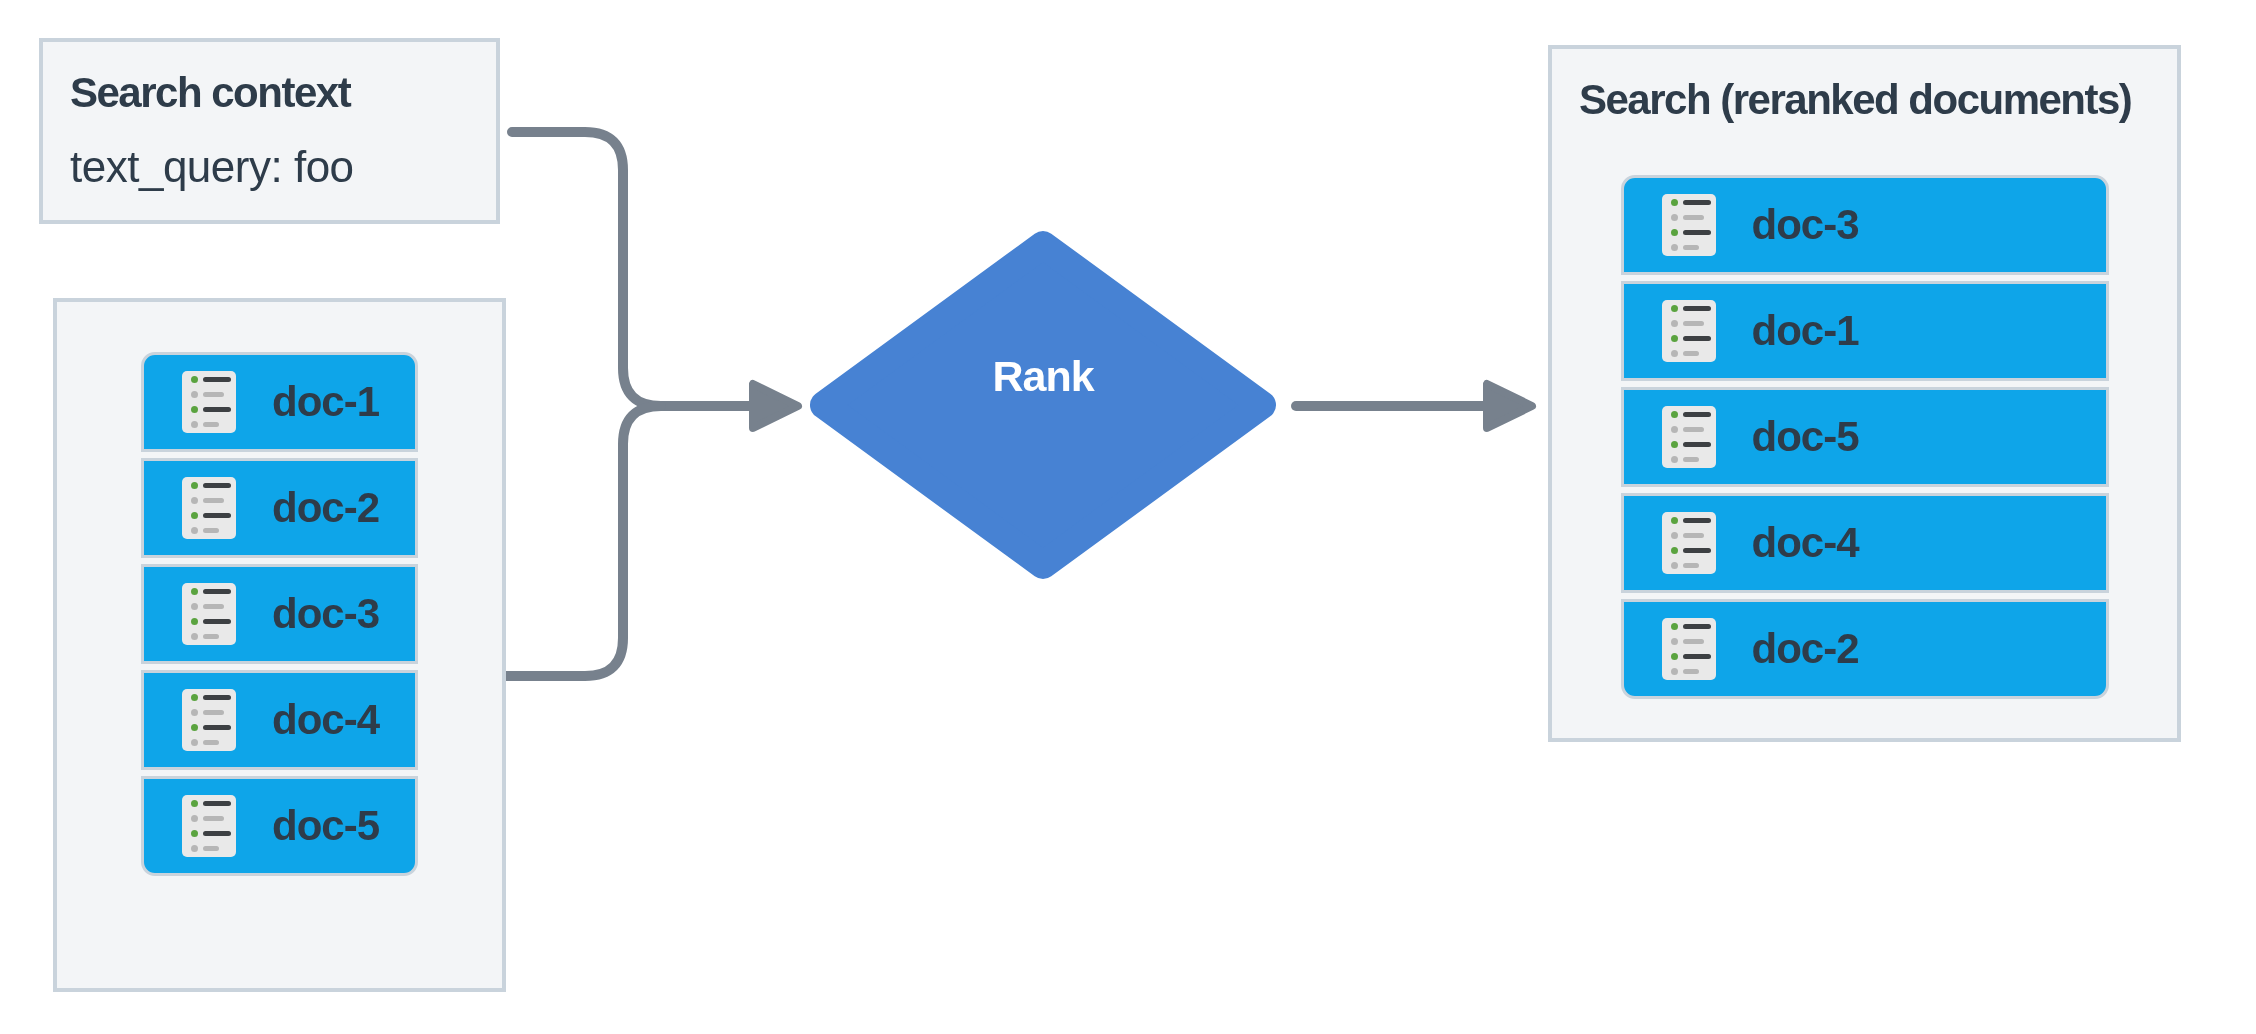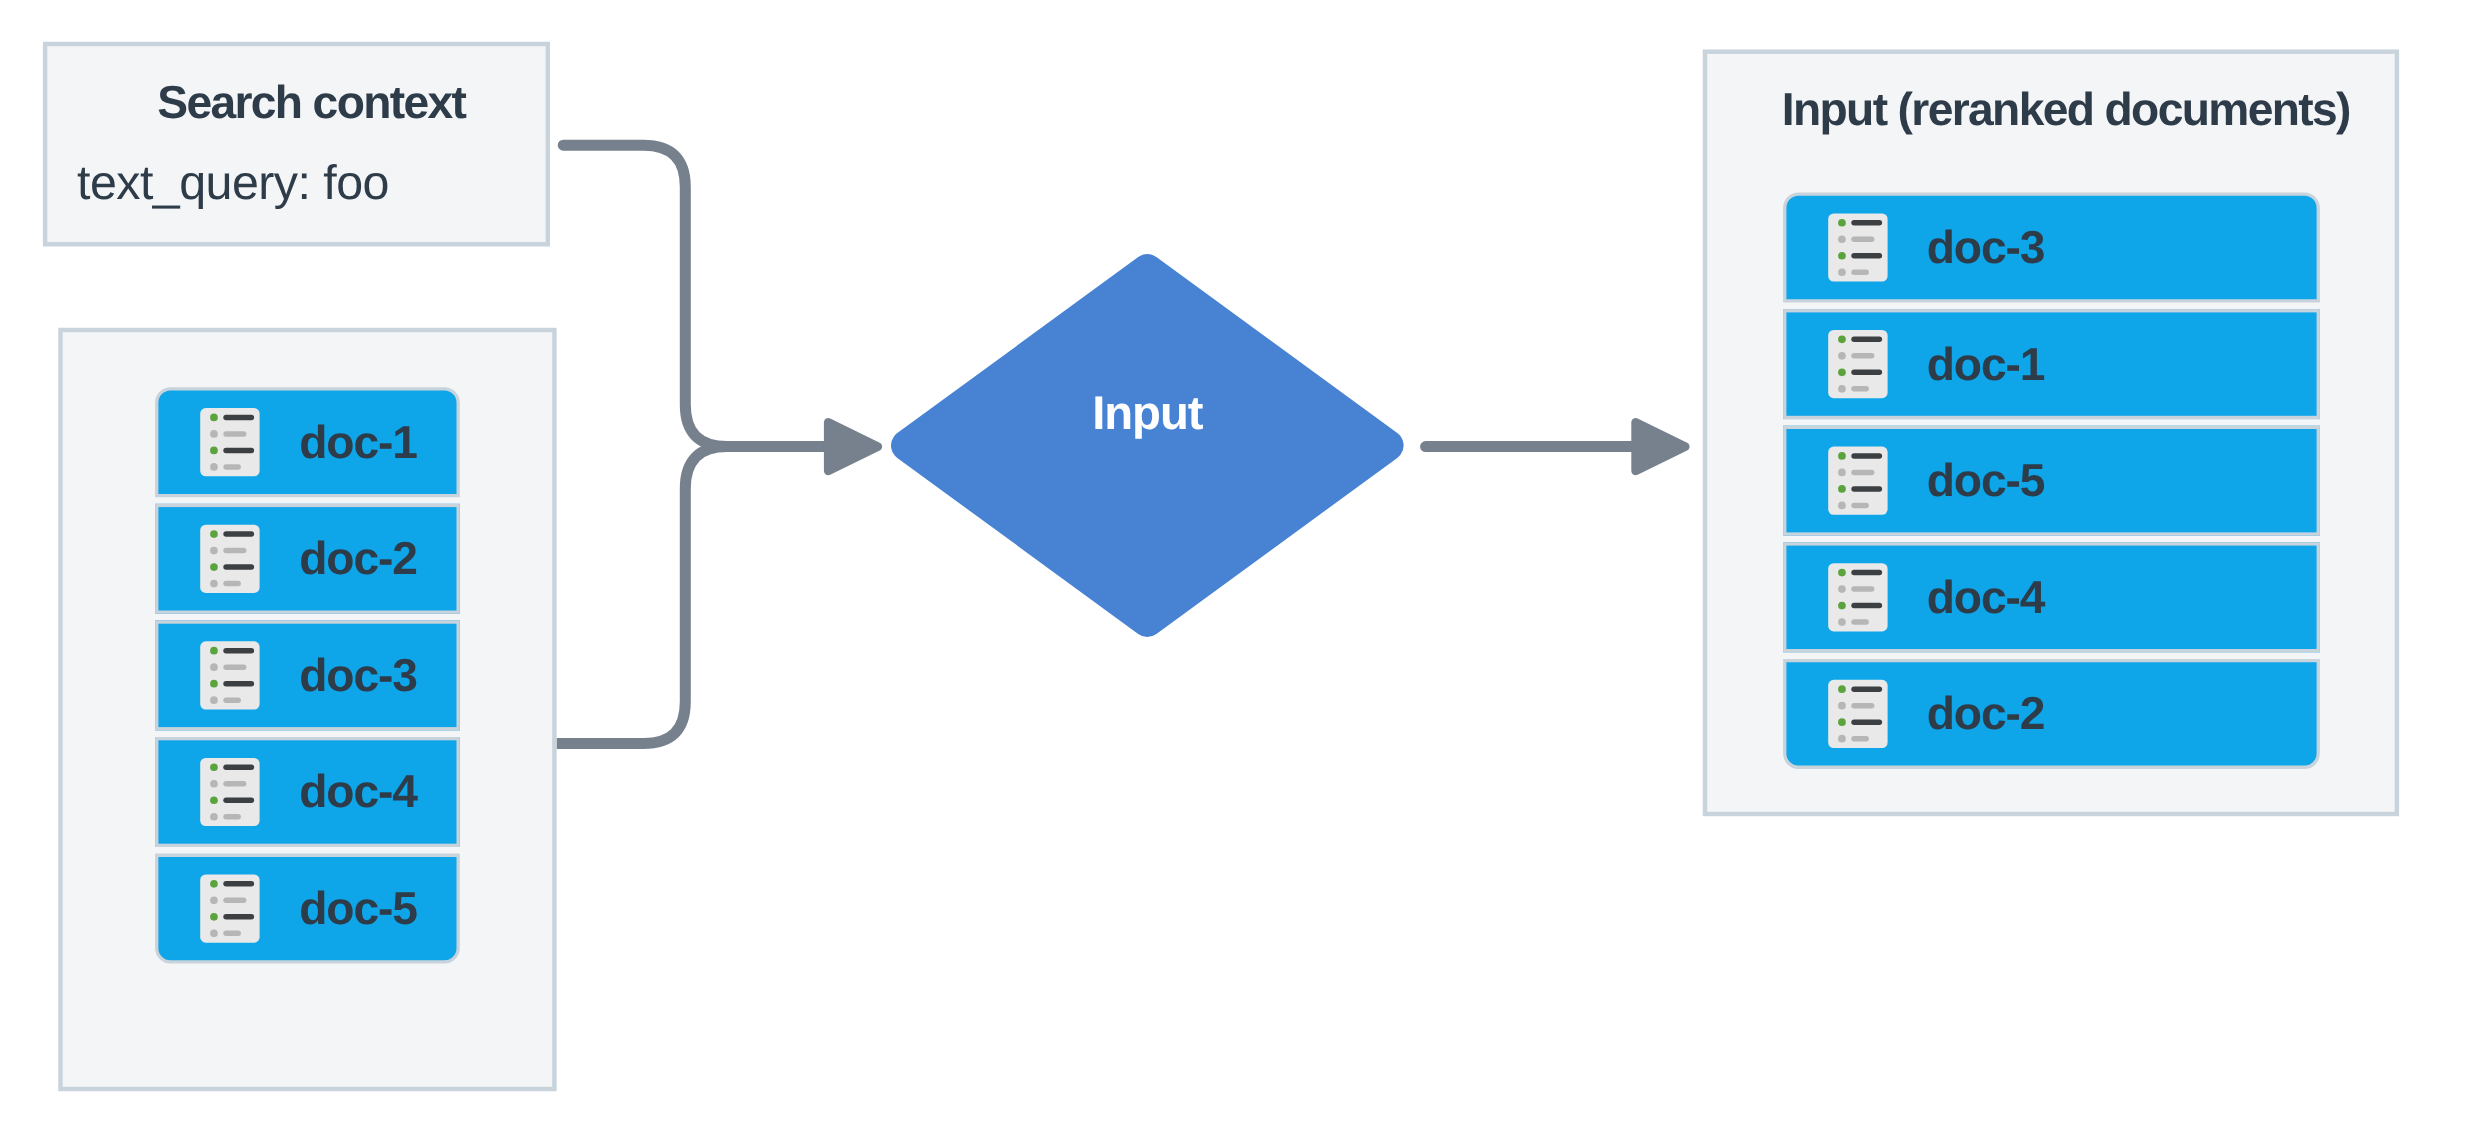--- a/index.html
+++ b/index.html
@@ -31,21 +31,20 @@
   .input-box  { left: 53px;   top: 298px; width: 453px; height: 694px; }
   .output-box { left: 1548px; top: 45px;  width: 633px; height: 697px; }
 
   .box-title {
     font-size: 42px;
     font-weight: 700;
     letter-spacing: -1.5px;
     margin: 26px 0 0 27px;
     line-height: 50px;
     white-space: nowrap;
-    text-align: center;
   }
   .query-text {
     font-size: 44px;
     font-weight: 400;
     letter-spacing: -0.5px;
     margin: 26px 0 0 27px;
     line-height: 46px;
     white-space: nowrap;
   }
 
@@ -240,25 +239,25 @@
               <i class="dot"></i>
               <i class="bar"></i>
             </span>
           </span>
           <span class="doc-label">doc-5</span>
         </div>
       </div>
   </div>
 
   <div class="diamond-label">
-    <span>Input</span>
+    <span>Rank</span>
   </div>
 
   <div class="box output-box">
-    <div class="box-title">Input (reranked documents)</div>
+    <div class="box-title">Search (reranked documents)</div>
     <div class="doc-list">
 
         <div class="doc-row">
           <span class="doc-icon">
             <span class="il">
               <i class="dot"></i>
               <i class="bar"></i>
             </span>
             <span class="il">
               <i class="dot"></i>

